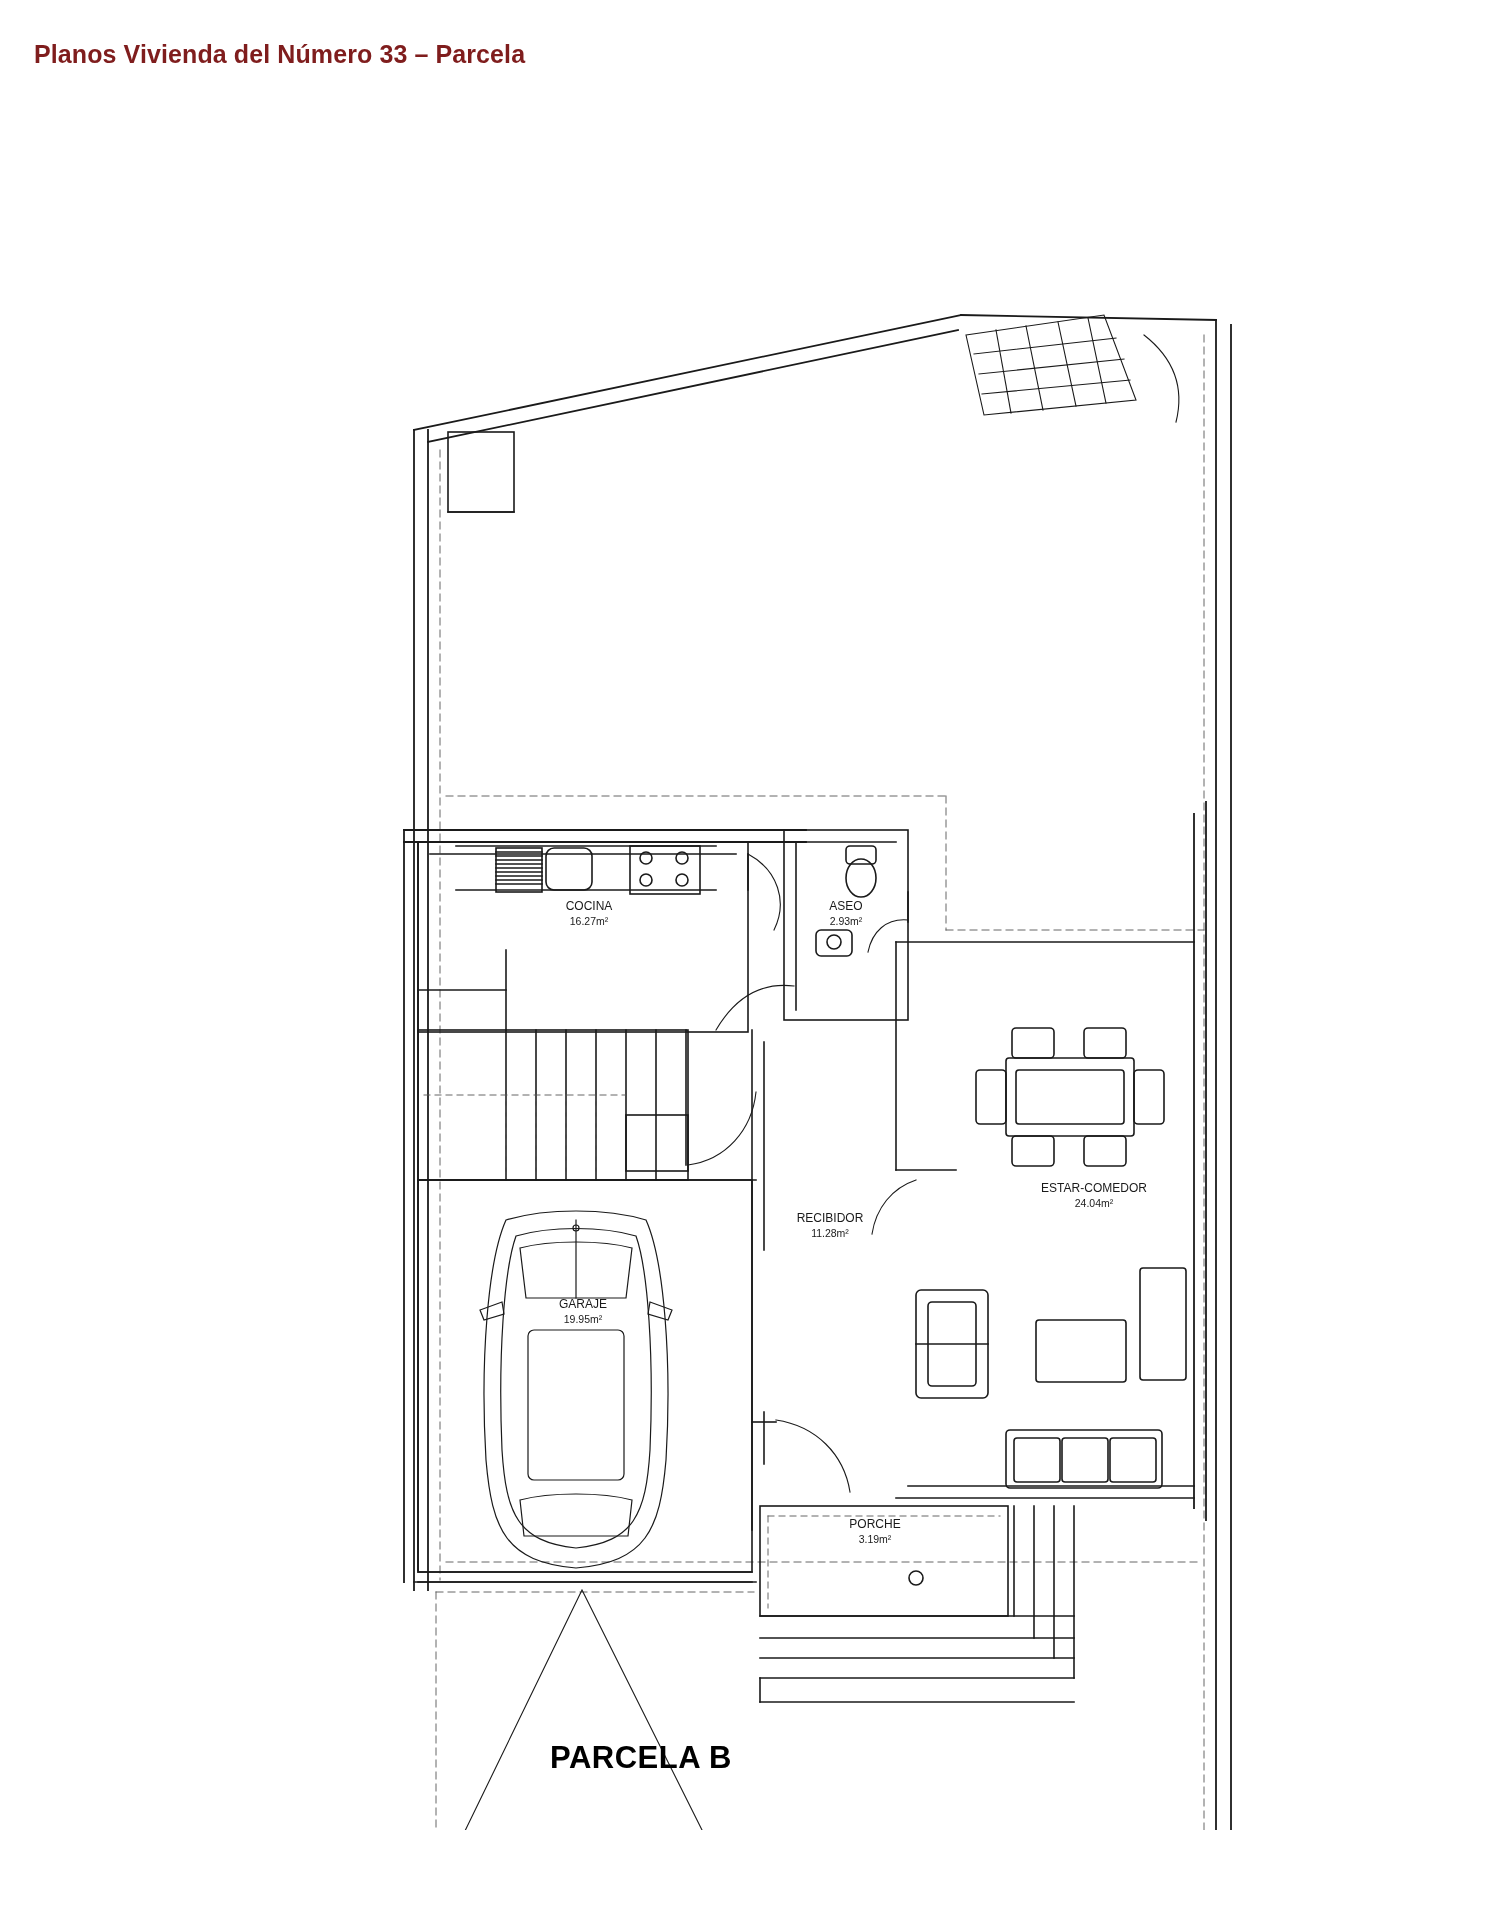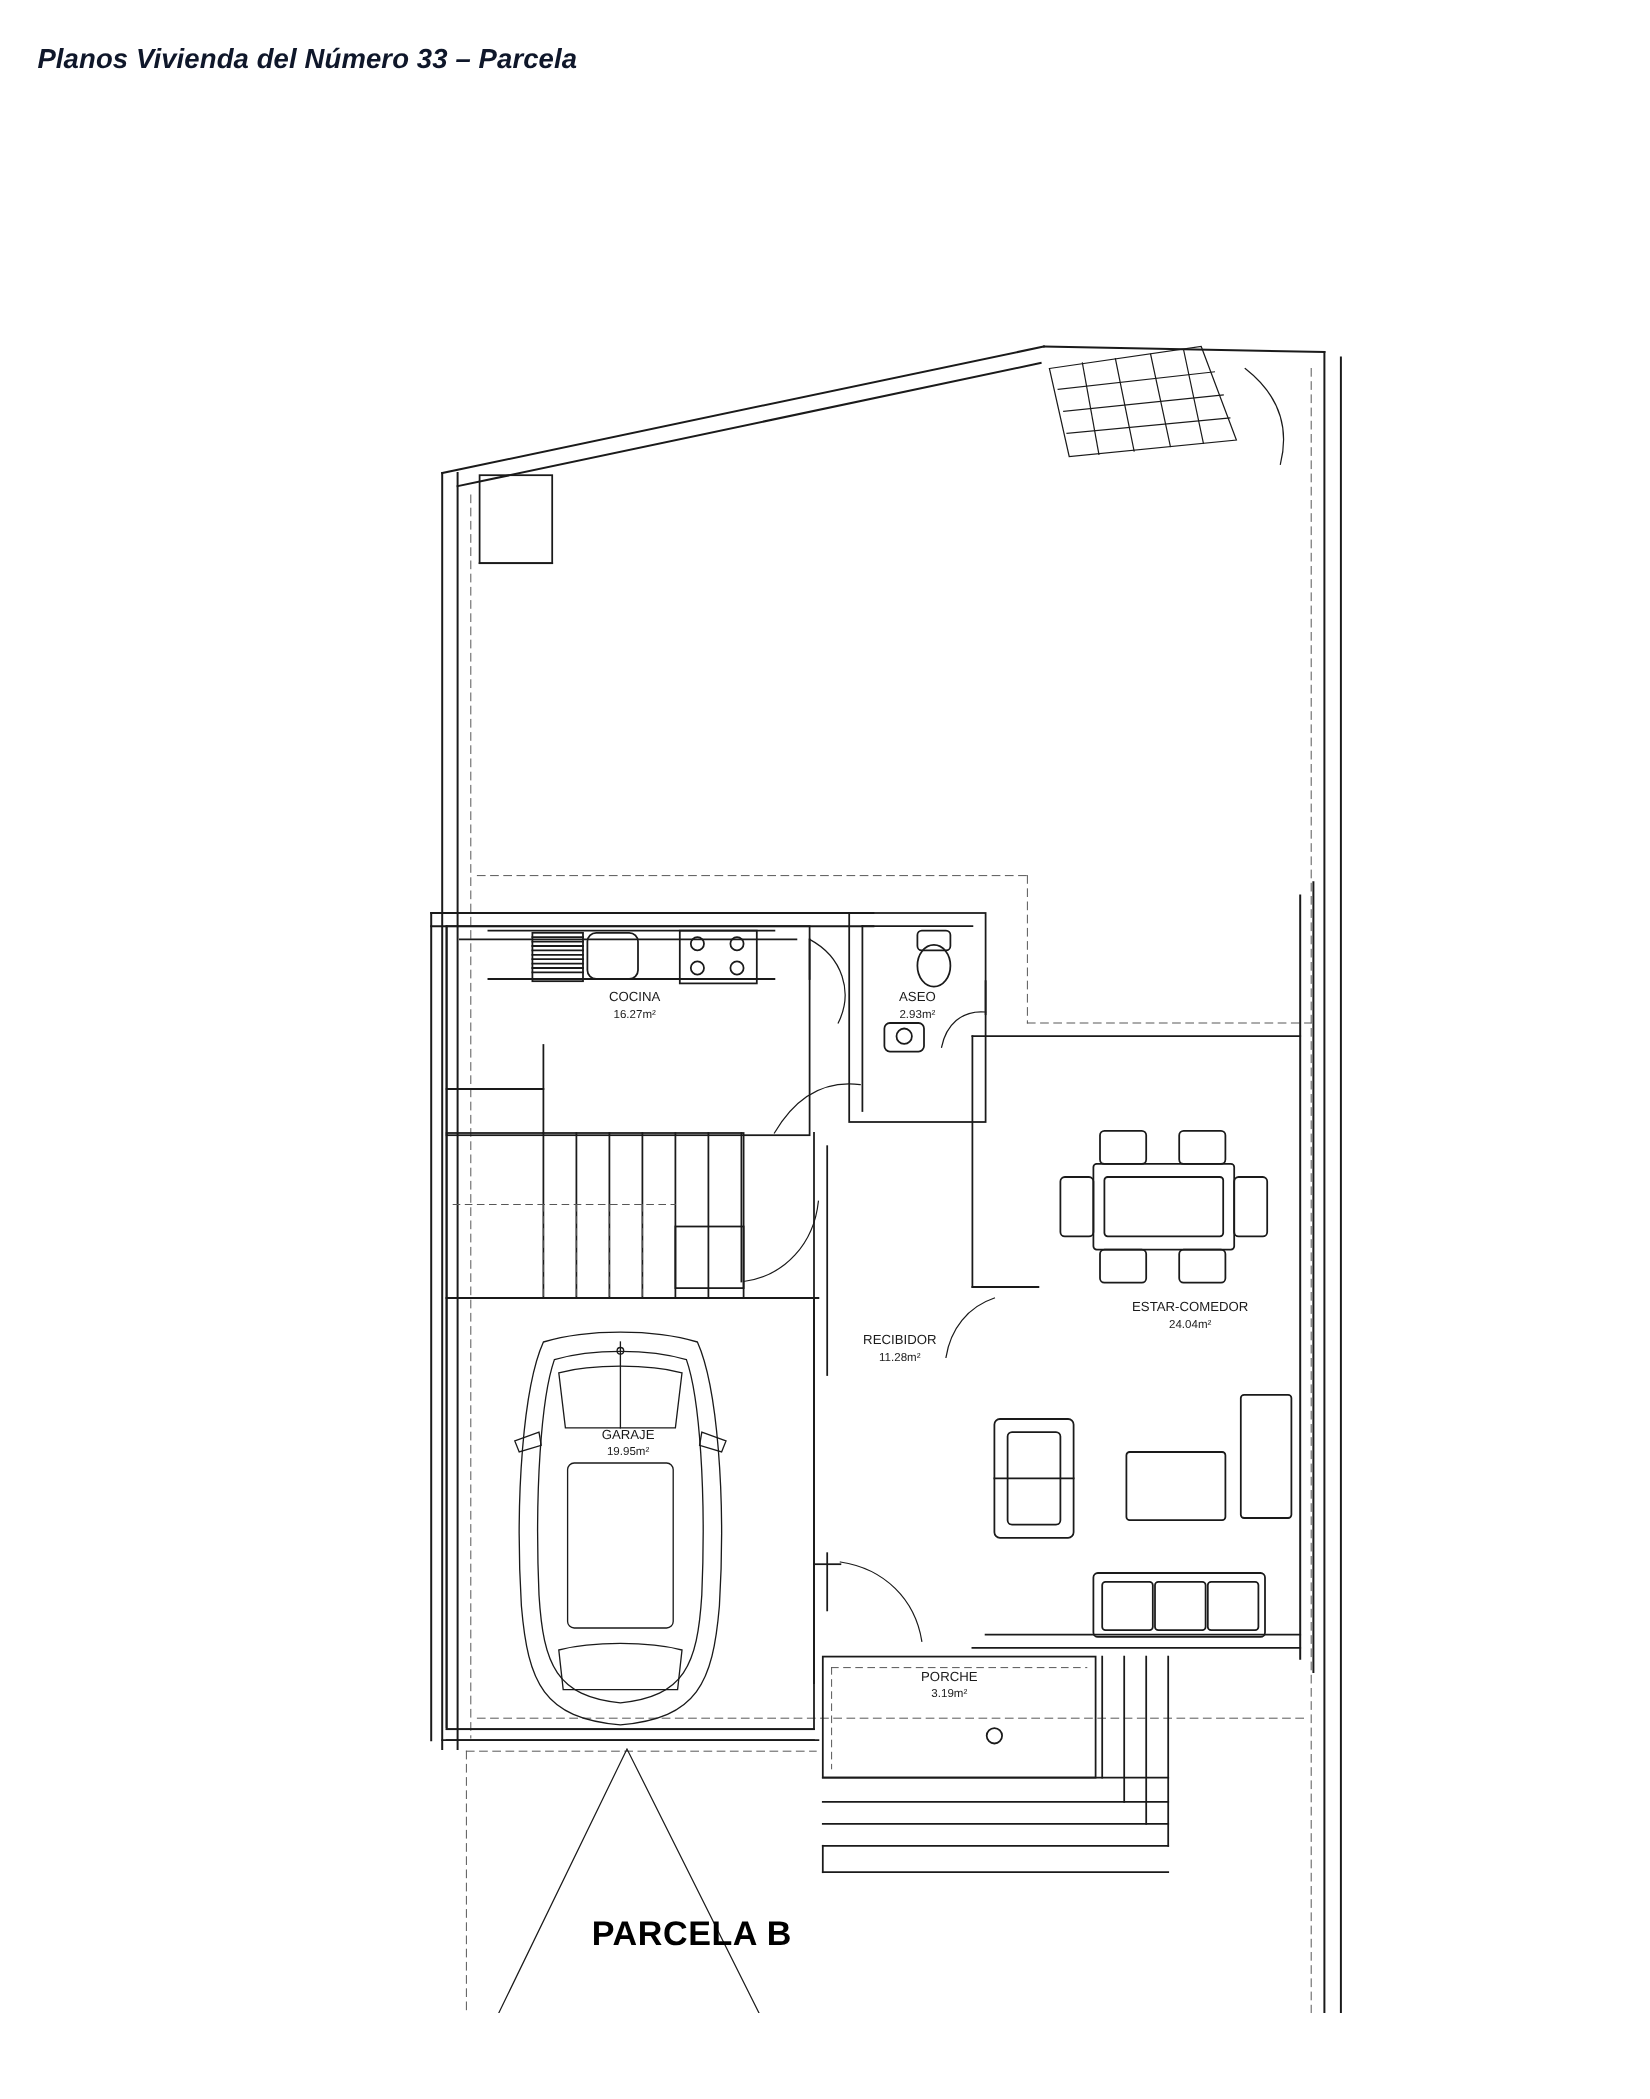--- a/index.html
+++ b/index.html
@@ -15,27 +15,26 @@
     color: #000000;
     overflow: hidden;
   }
   #page-title {
     position: absolute;
     left: 34px;
     top: 40px;
     font-size: 25px;
     font-weight: bold;
     letter-spacing: 0.1px;
-    color: #0f172a;
+    color: #7f1d1d;
     white-space: nowrap;
-    font-style: italic;
   }
   #plan-wrap {
     position: absolute;
-    left: 4px;
+    left: 16px;
     top: 130px;
     width: 1344px;
     height: 1700px;
   }
   #plan-svg {
     display: block;
     width: 1500px;
     height: 1700px;
   }
   .room-label {

